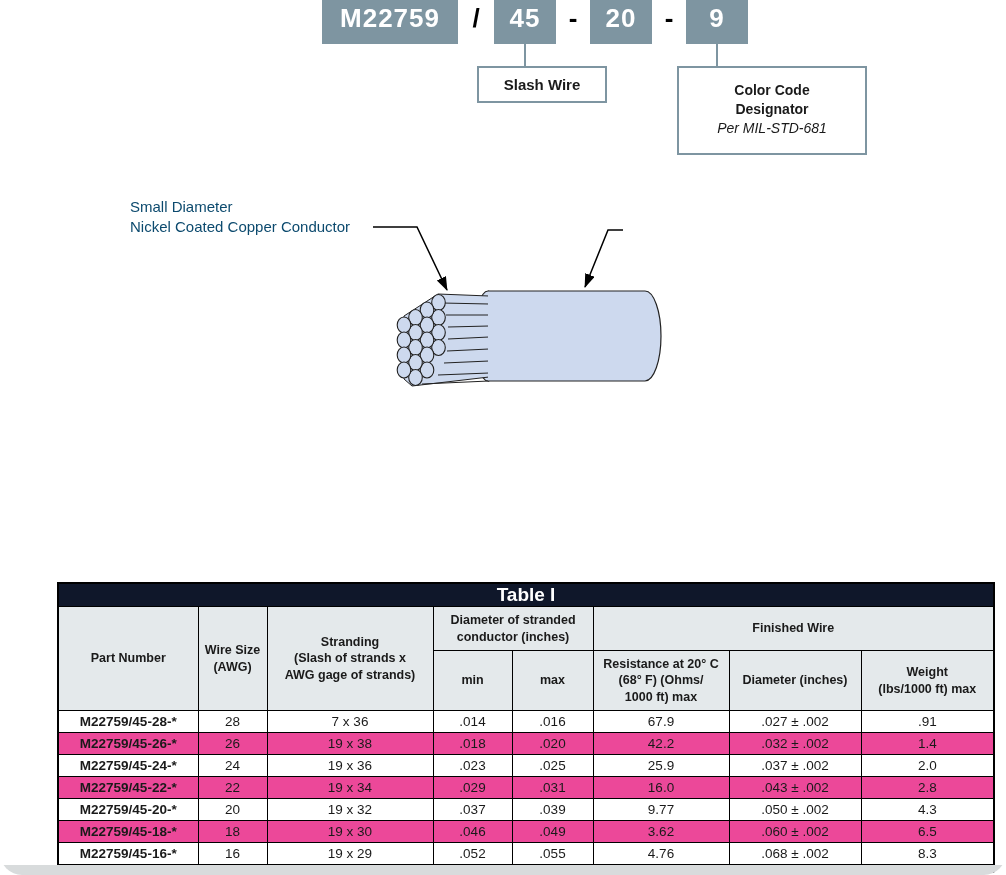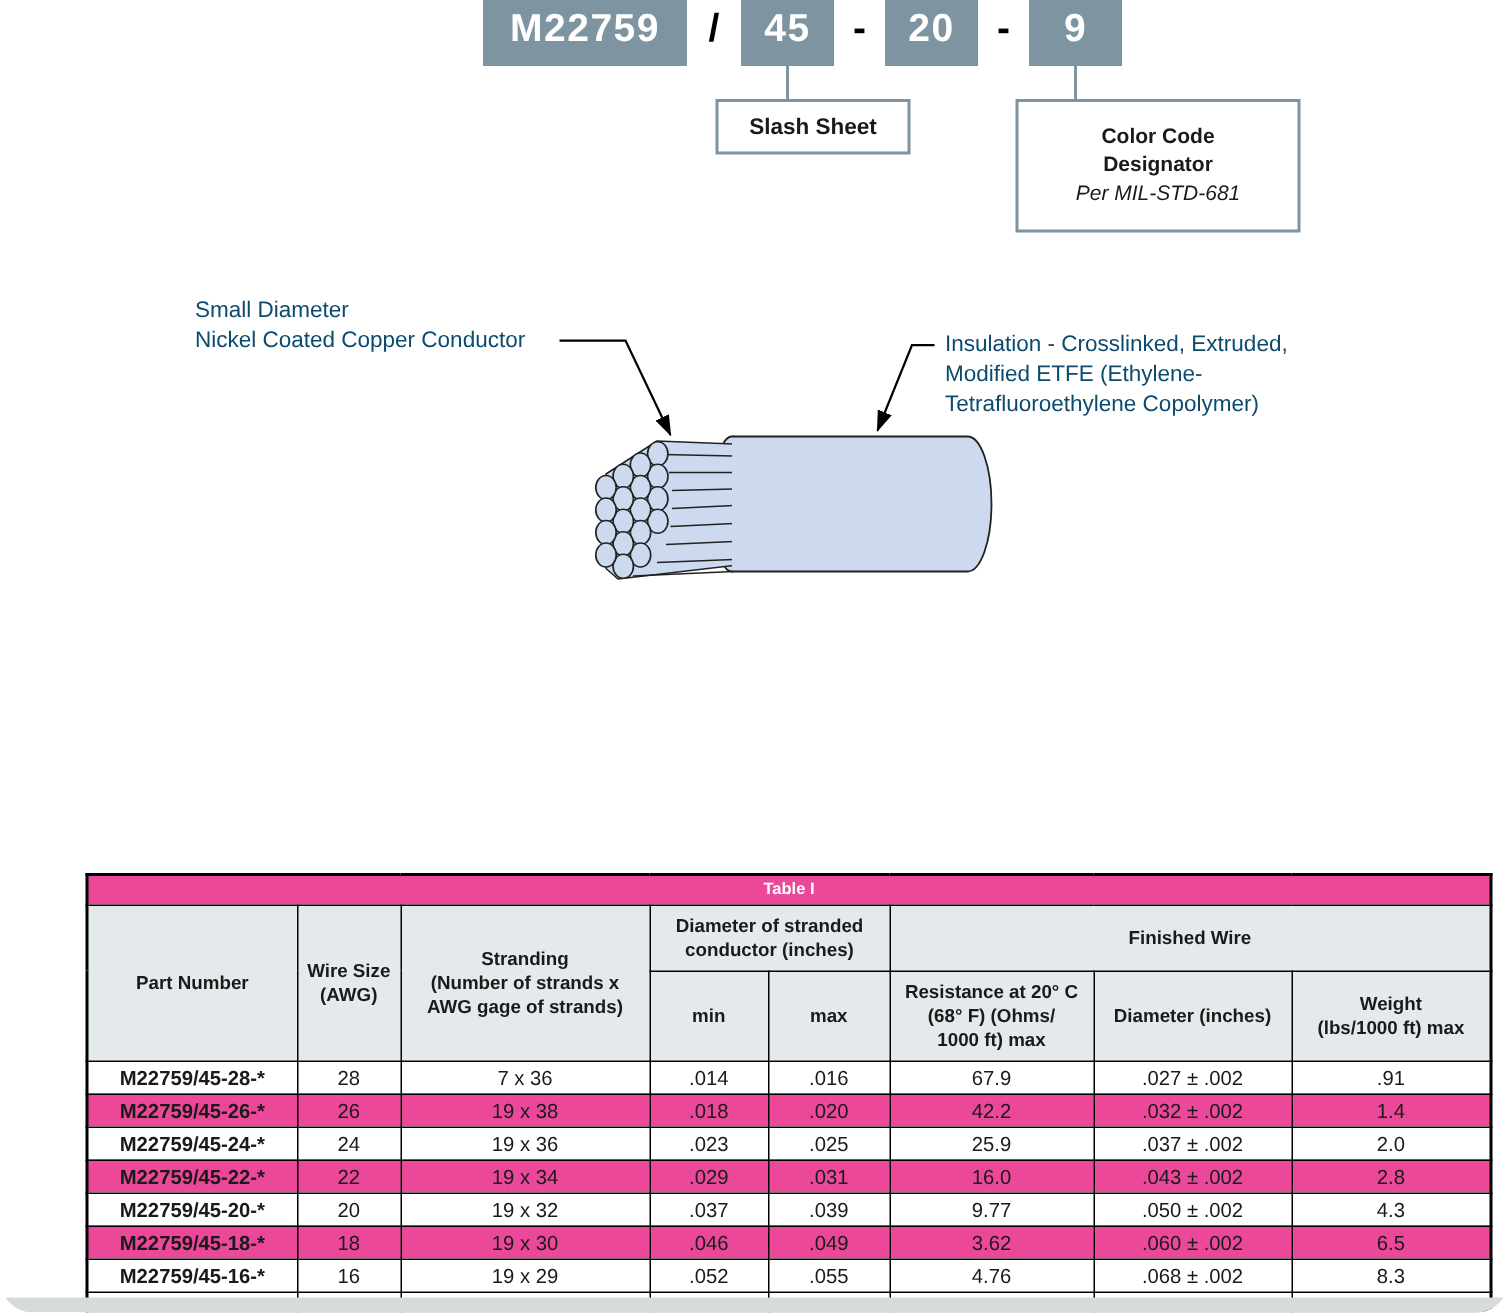--- a/index.html
+++ b/index.html
@@ -33,21 +33,21 @@
     white-space:pre-line;
   }
   #label-conductor{left:130px;top:197px;}
   #label-insulation{left:630px;top:220px;}
   #wire-svg{position:absolute;left:120px;top:190px;}
   
   #spec-table-wrap{position:absolute;left:57px;top:582px;}
   table{border-collapse:collapse;table-layout:fixed;width:936px;border:2px solid #000;}
   td,th{border:1px solid #000;box-sizing:border-box;}
   .tbl-title{
-    background:#ec4899;color:#fff;font-weight:bold;font-size:11px;
+    background:#0f172a;color:#fff;font-weight:bold;font-size:19px;
     text-align:center;height:20px;padding:0;
   }
   th{
     background:#E4E9EB;font-weight:bold;font-size:12.5px;line-height:1.3;
     white-space:pre-line;text-align:center;vertical-align:middle;padding:2px 2px;
     color:#1a1a1a;
   }
   tr.hdr1{height:44px;} tr.hdr2{height:60px;}
   tbody td{
     font-size:13.5px;height:22px;text-align:center;vertical-align:middle;
@@ -68,33 +68,30 @@
   <div class="pn-sep" style="left:468px;">/</div>
   <div class="pn-box" style="left:494px;width:62px;">45</div>
   <div class="pn-sep" style="left:565px;">-</div>
   <div class="pn-box" style="left:590px;width:62px;">20</div>
   <div class="pn-sep" style="left:661px;">-</div>
   <div class="pn-box" style="left:686px;width:62px;">9</div>
 
   <div class="pn-connector" style="left:524px;top:44px;height:22px;"></div>
   <div class="pn-connector" style="left:716px;top:44px;height:22px;"></div>
 
-  <div class="callout" id="slash-sheet-box">Slash Sheet</div>
+  <div class="callout" id="slash-sheet-box">Slash Wire</div>
 
   <div class="callout" id="color-code-box">
     <div class="b">Color Code</div>
     <div class="b">Designator</div>
     <div class="i">Per MIL-STD-681</div>
   </div>
 
   <div class="wire-label" id="label-conductor">Small Diameter
 Nickel Coated Copper Conductor</div>
-  <div class="wire-label" id="label-insulation">Insulation - Crosslinked, Extruded,
-Modified ETFE (Ethylene-
-Tetrafluoroethylene Copolymer)</div>
 
   <svg id="wire-svg" width="760" height="210" viewBox="0 0 760 210">
     <defs>
       <marker id="arr" markerUnits="userSpaceOnUse" markerWidth="16" markerHeight="12" refX="13" refY="5" orient="auto">
         <path d="M0,0 L14,5 L0,10 Z" fill="#000"></path>
       </marker>
     </defs>
 
     <polyline points="253,37 297,37 327,100" fill="none" stroke="#000" stroke-width="1.5" marker-end="url(#arr)"></polyline>
     <polyline points="503,40 488,40 465,97" fill="none" stroke="#000" stroke-width="1.5" marker-end="url(#arr)"></polyline>
@@ -156,21 +153,21 @@
       </colgroup>
       <thead>
         <tr>
           <td class="tbl-title" colspan="8">Table I</td>
         </tr>
         <tr class="hdr1">
           <th rowspan="2">Part Number</th>
           <th rowspan="2">Wire Size
 (AWG)</th>
           <th rowspan="2">Stranding
-(Number of strands x
+(Slash of strands x
 AWG gage of strands)</th>
           <th colspan="2">Diameter of stranded
 conductor (inches)</th>
           <th colspan="3">Finished Wire</th>
         </tr>
         <tr class="hdr2">
           <th>min</th>
           <th>max</th>
           <th>Resistance at 20° C
 (68° F) (Ohms/

